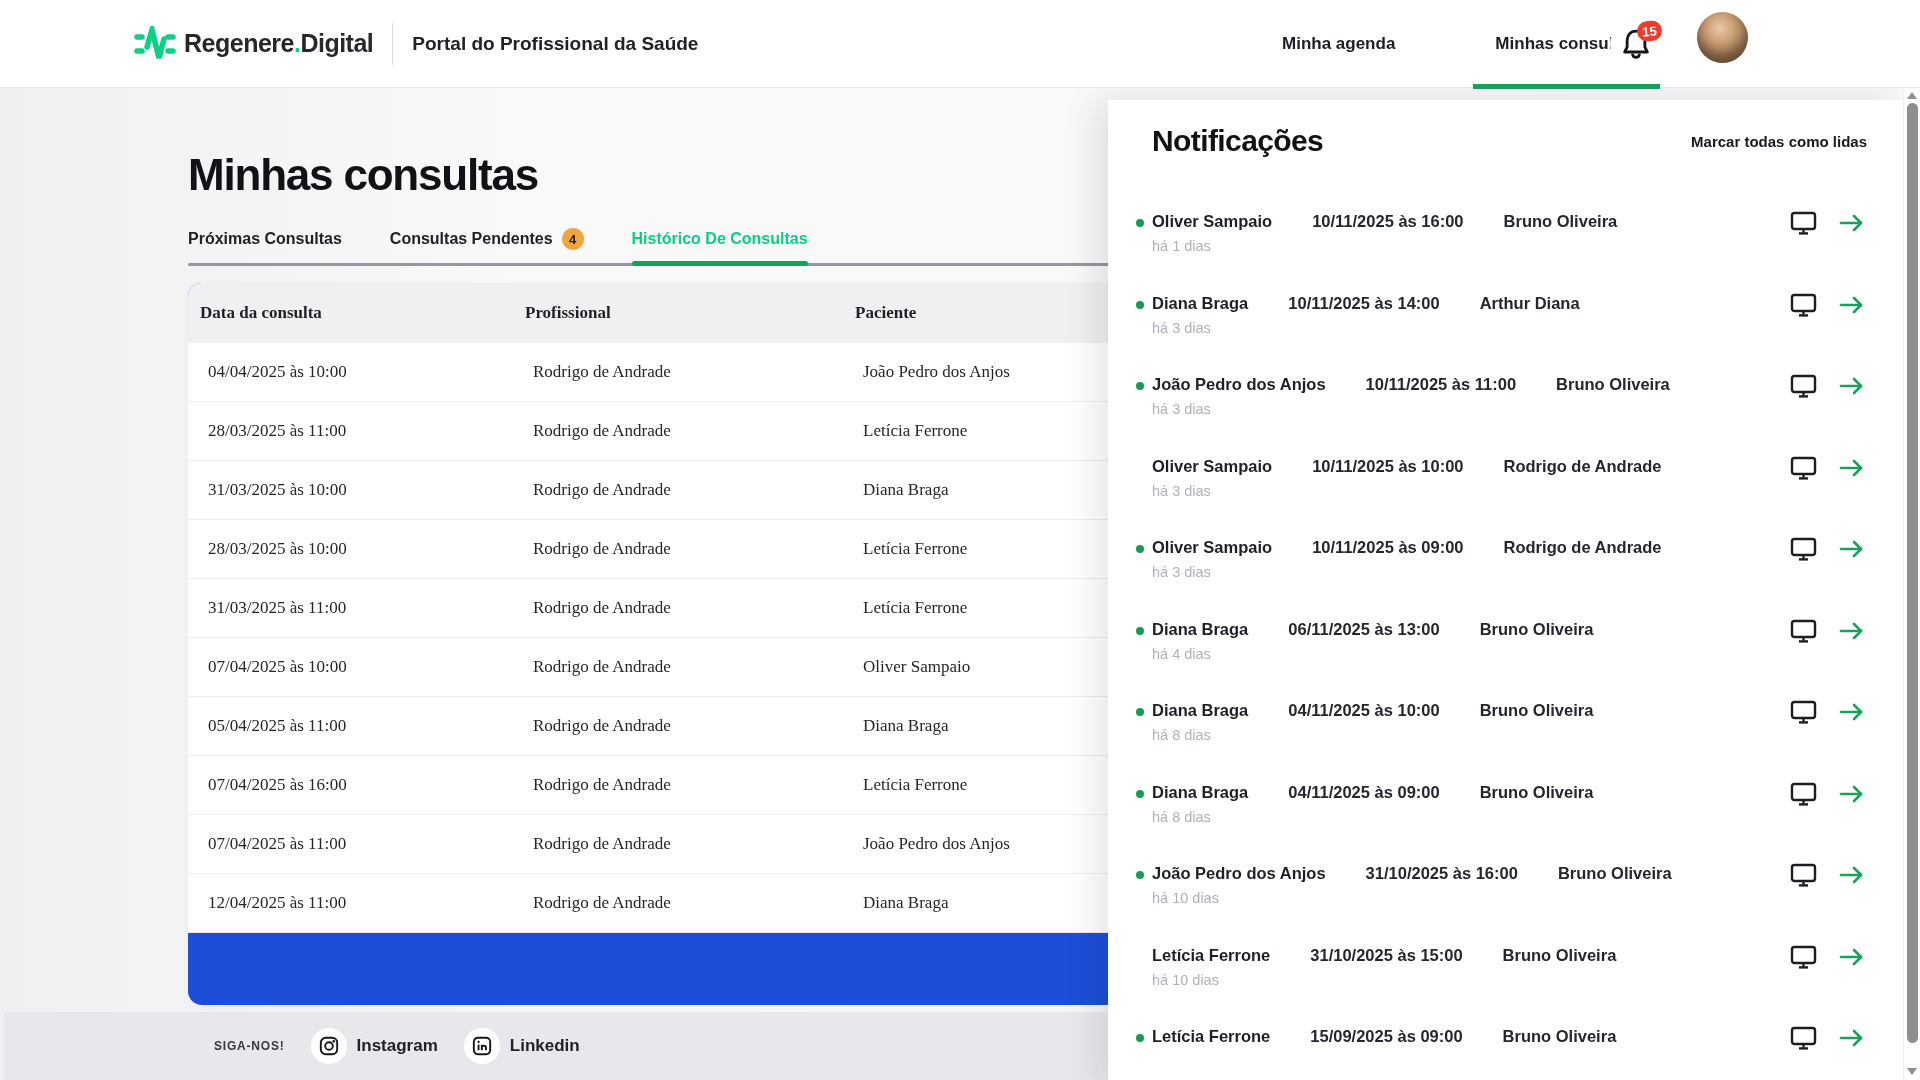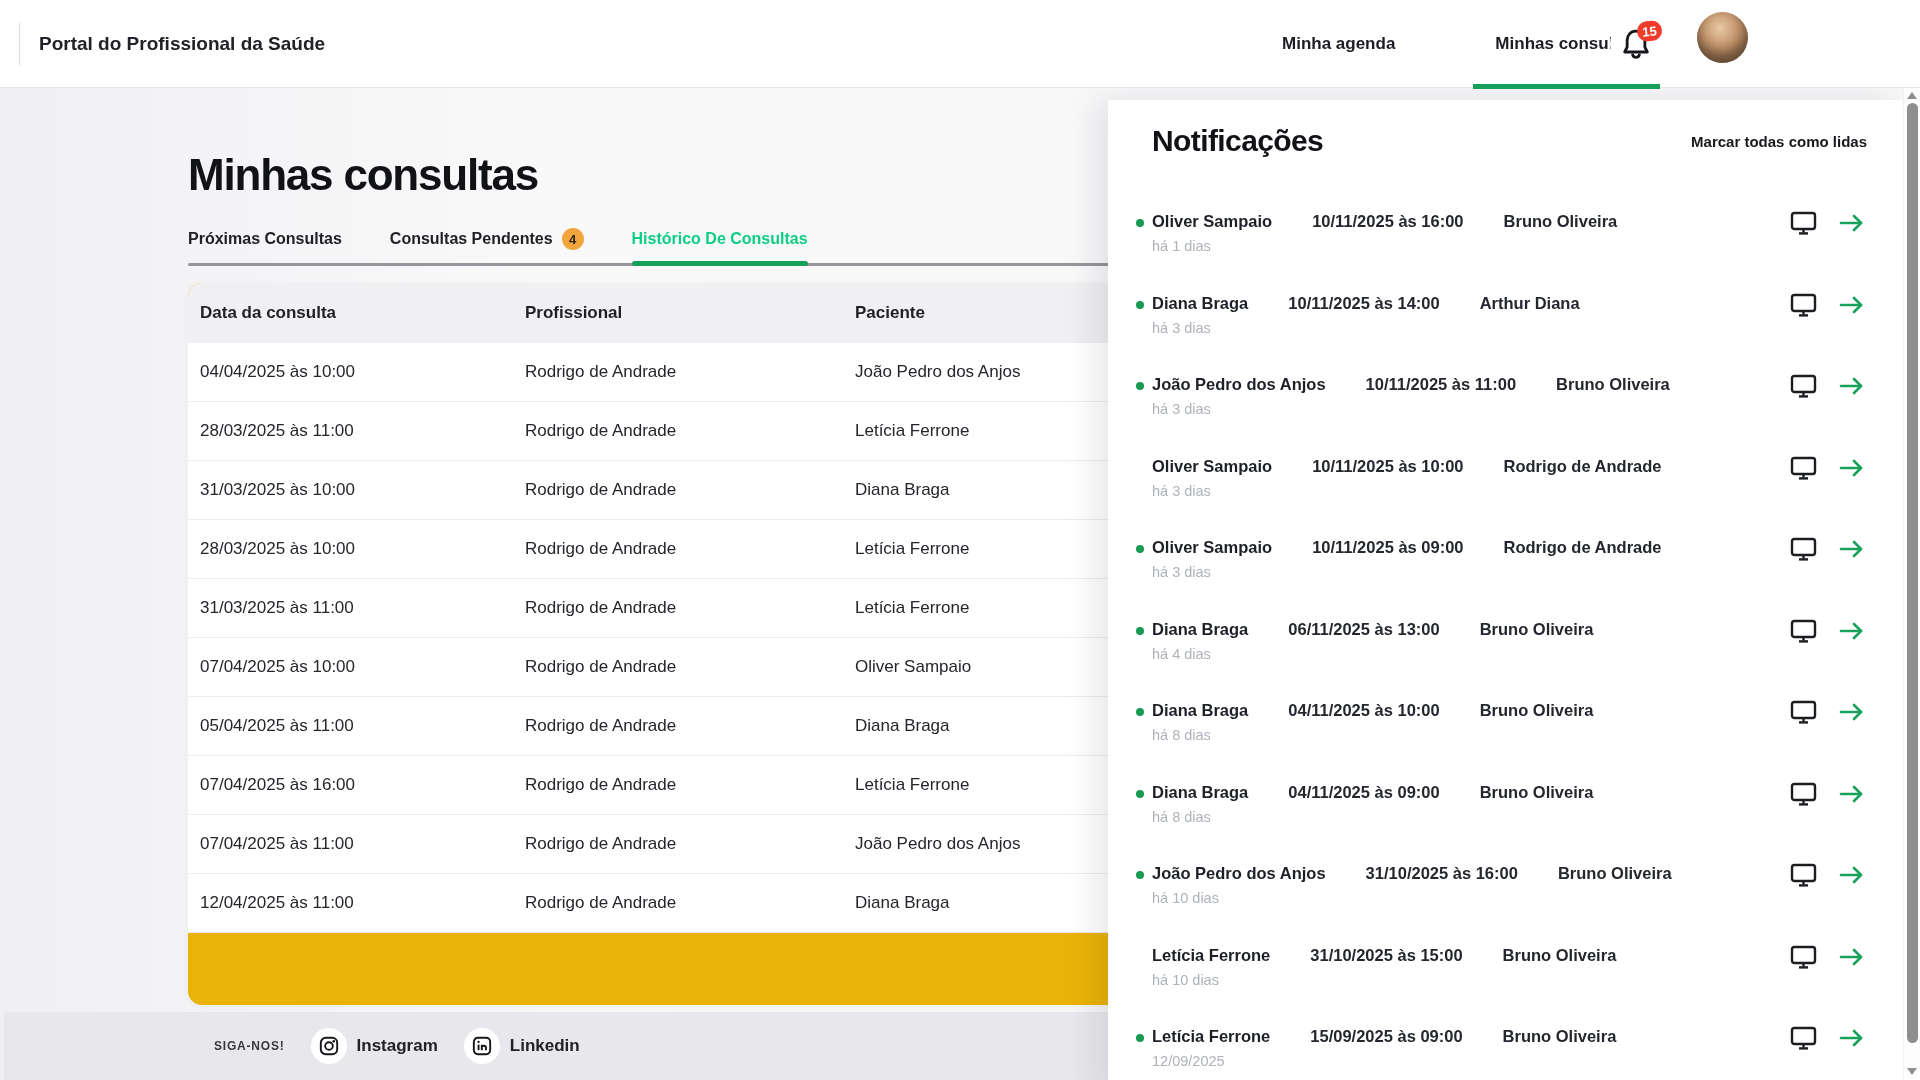--- a/index.html
+++ b/index.html
@@ -39,24 +39,24 @@
   .page-title { position:absolute; left:188px; top:150px; font-size:44px; font-weight:800; letter-spacing:-1.2px; color:#101216; }
 
   .tabs-wrap { position:absolute; left:188px; top:228px; width:1544px; }
   .tabs-row { display:flex; gap:48px; position:relative; padding-bottom:16px; }
   .tabs-baseline { position:absolute; left:0; right:0; bottom:0; height:3px; background:#96969c; border-radius:2px; }
   .tab { font-size:16px; font-weight:700; color:#202227; display:flex; align-items:center; gap:9px; cursor:pointer; position:relative; padding-bottom:0; }
   .tab.active { color:#0bce84; }
   .tab.active::after { content:""; position:absolute; left:0; right:0; bottom:-16px; height:5px; background:#16a05a; border-radius:3px; z-index:2; }
   .tab-badge { width:22px; height:22px; border-radius:50%; background:#f2a53c; color:#2a2416; font-size:13px; font-weight:700; display:flex; align-items:center; justify-content:center; }
 
-  .card { position:absolute; left:188px; top:283px; width:1544px; height:722px; background:#eab308; border-radius:14px; box-shadow:0 2px 10px rgba(20,20,40,0.04); overflow:hidden; }
+  .card { position:absolute; left:188px; top:283px; width:1544px; height:722px; background:#1d4ed8; border-radius:14px; box-shadow:0 2px 10px rgba(20,20,40,0.04); overflow:hidden;font-family:Liberation Serif, serif; }
   .thead { height:60px; background:#f0f0f2; display:grid; grid-template-columns:325px 330px 1fr; align-items:center; padding-left:12px; }
   .th { font-size:17px; font-weight:700; color:#1e2025; }
-  .trow { height:59px; display:grid; grid-template-columns:325px 330px 1fr; align-items:center; padding-left:12px; border-bottom:1px solid #ececee; background:#fff; }
+  .trow { height:59px; display:grid; grid-template-columns:325px 330px 1fr; align-items:center; padding-left:20px; border-bottom:1px solid #ececee; background:#fff; }
   .td { font-size:17px; font-weight:500; color:#24262b; }
 
   
   .footer { position:absolute; left:4px; bottom:0; width:1920px; height:68px; background:#e8e8ec; display:flex; align-items:center; z-index:5; }
   .footer-inner { display:flex; align-items:center; margin-left:210px; gap:26px; }
   .follow-label { font-size:12px; font-weight:600; letter-spacing:0.8px; color:#37373d; }
   .social { display:flex; align-items:center; gap:10px; cursor:pointer; }
   .social-circle { width:36px; height:36px; border-radius:50%; background:#ffffff; display:flex; align-items:center; justify-content:center; }
   .social-label { font-size:17px; font-weight:700; color:#202227; }
 
@@ -81,20 +81,32 @@
   .scrollbar { position:absolute; right:0; top:88px; width:17px; height:992px; background:#fdfdfd; border-left:1px solid #f1f1f2; z-index:40; }
   .sb-thumb { position:absolute; left:3px; width:11px; top:15px; height:940px; background:#8e8e8e; border-radius:6px; cursor:pointer; }
   .sb-up, .sb-down { position:absolute; left:3px; width:0; height:0; border-left:5.5px solid transparent; border-right:5.5px solid transparent; cursor:pointer; }
   .sb-up { top:4px; border-bottom:7px solid #8f8f8f; }
   .sb-down { bottom:5px; border-top:7px solid #8f8f8f; }
 </style>
 </head>
 <body>
 
 <div class="header">
+  <div class="brand">
+    <svg class="brand-logo" viewBox="0 0 42 36">
+      <g stroke="#0bd187" stroke-width="5.5" stroke-linecap="round" fill="none">
+        <line x1="3" y1="11" x2="8" y2="11"></line>
+        <line x1="3" y1="25" x2="8" y2="25"></line>
+        <polyline points="13,21 18,4 25,32 30,13"></polyline>
+        <line x1="34" y1="11" x2="39" y2="11"></line>
+        <line x1="34" y1="25" x2="39" y2="25"></line>
+      </g>
+    </svg>
+    <div class="brand-text"><span>Regenere</span><span class="brand-dot">.</span><span>Digital</span></div>
+  </div>
   <div class="header-divider"></div>
   <div class="portal-title">Portal do Profissional da Saúde</div>
 
   <div class="header-nav">
     <div class="nav-item">Minha agenda</div>
     <div class="nav-item active">Minhas consultas</div>
   </div>
 
   <div class="bell-wrap">
     <svg width="30" height="32" viewBox="0 0 24 26">
@@ -478,21 +490,20 @@
         </div>
       </div>
 
       <div class="notif">
         <span class="notif-dot"></span>
         <div class="notif-main">
           <span class="notif-name">Letícia Ferrone</span>
           <span class="notif-date">15/09/2025 às 09:00</span>
           <span class="notif-with">Bruno Oliveira</span>
         </div>
-        <div class="notif-ago">12/09/2025</div>
         <div class="notif-actions">
           <div class="icon-btn">
             <svg width="27" height="26" viewBox="0 0 27 26">
               <rect x="2" y="3" width="23" height="16" rx="2.4" fill="none" stroke="#1b1d21" stroke-width="2.4"></rect>
               <line x1="13.5" y1="19" x2="13.5" y2="22.6" stroke="#1b1d21" stroke-width="2.4"></line>
               <line x1="9" y1="23.4" x2="18" y2="23.4" stroke="#1b1d21" stroke-width="2.4"></line>
             </svg>
           </div>
           <div class="icon-btn">
             <svg width="26" height="20" viewBox="0 0 26 20">

